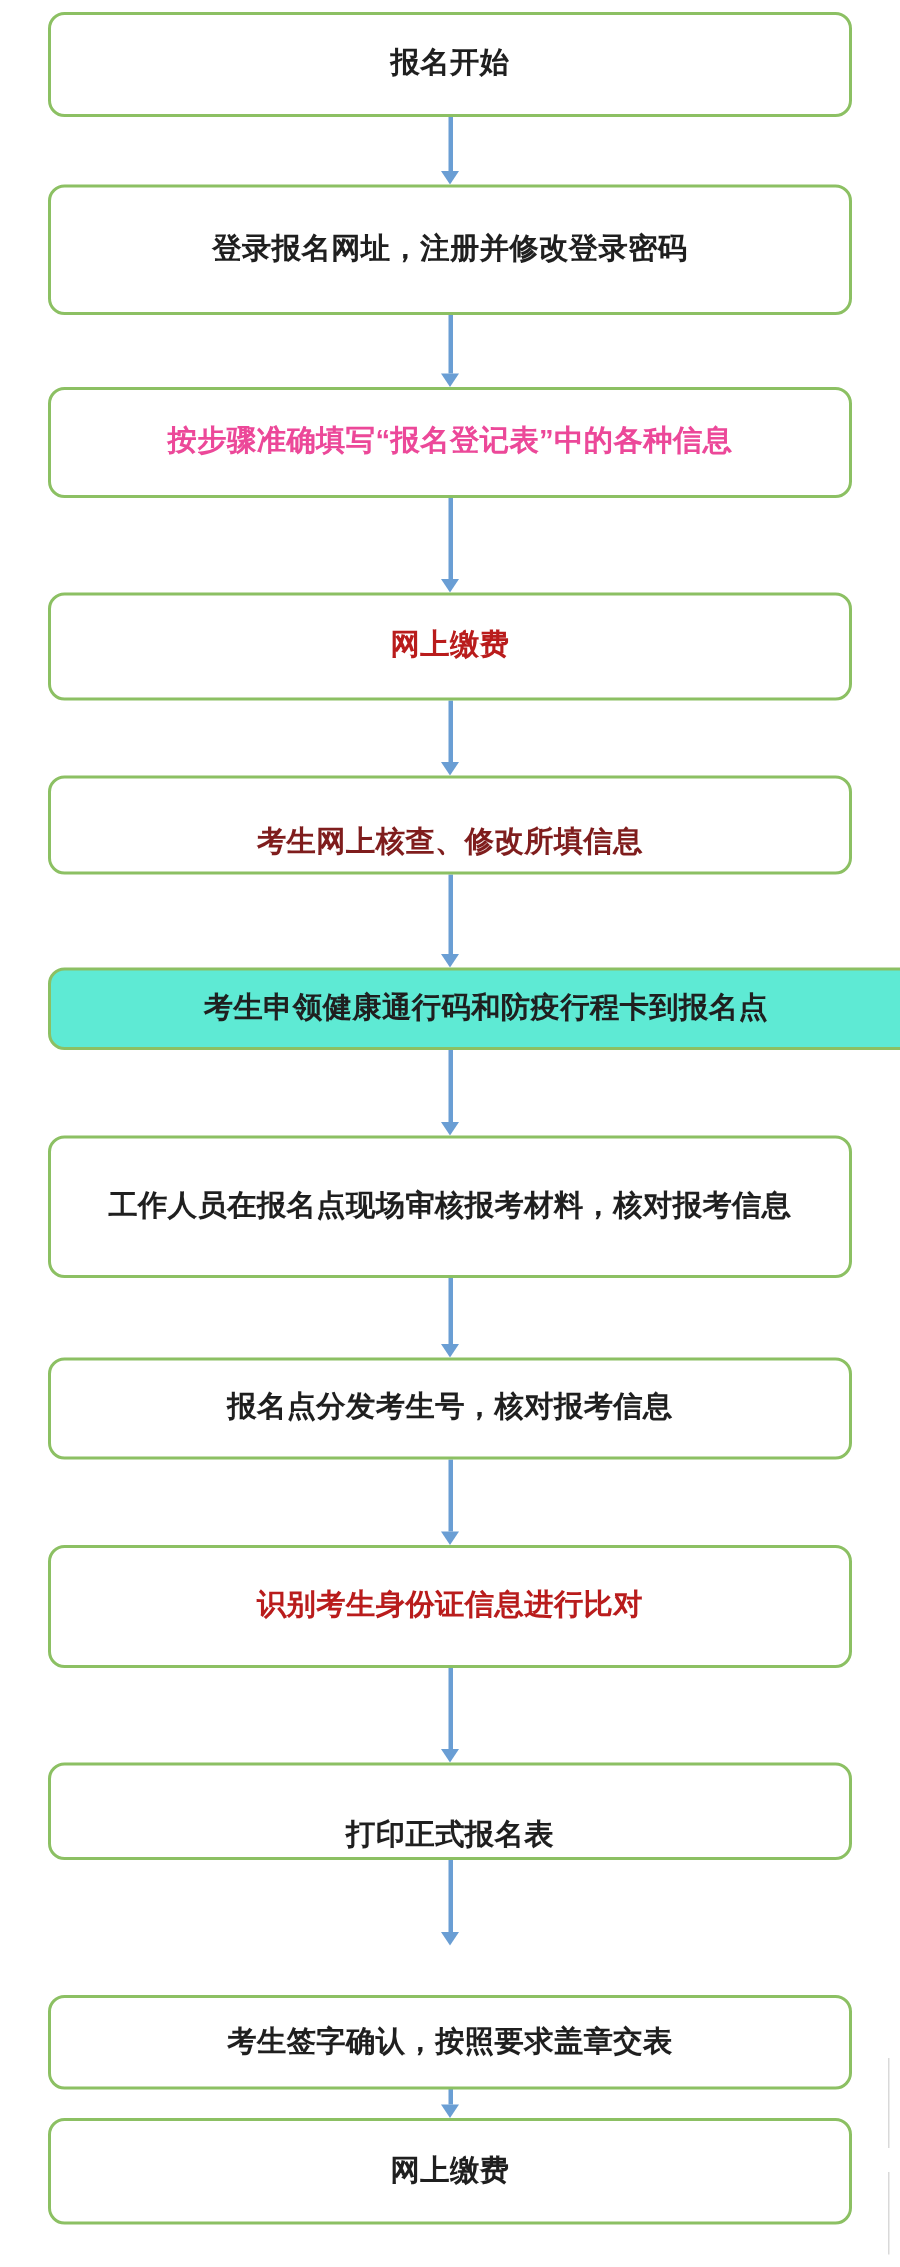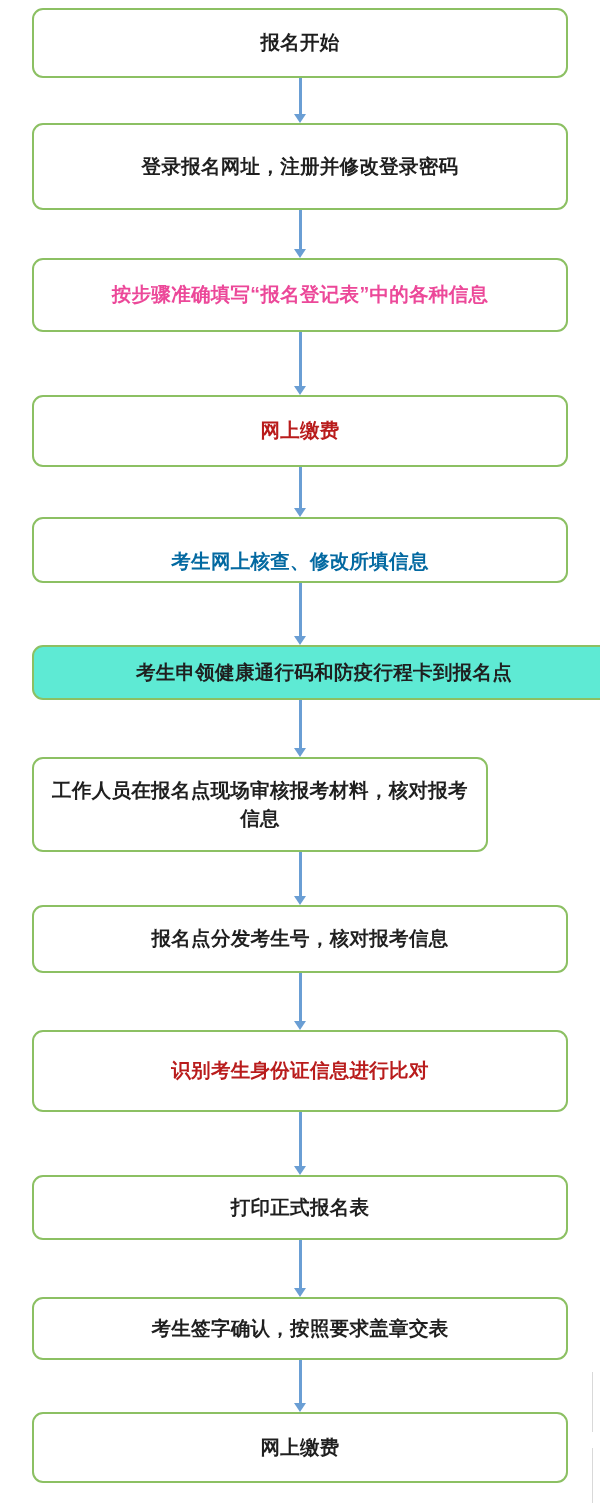--- a/index.html
+++ b/index.html
@@ -124,38 +124,38 @@
     <div class="flow-node" style="left: 32px; top: 123px; width: 536px; height: 87px; border-color: rgb(140, 192, 99); background: rgb(255, 255, 255);">
       <span class="flow-node-label" style="color: rgb(31, 31, 31);">登录报名网址，注册并修改登录密码</span>
     </div>
     <div class="flow-node" style="left: 32px; top: 258px; width: 536px; height: 74px; border-color: rgb(140, 192, 99); background: rgb(255, 255, 255);">
       <span class="flow-node-label" style="color: #ec4899;">按步骤准确填写“报名登记表”中的各种信息</span>
     </div>
     <div class="flow-node" style="left: 32px; top: 395px; width: 536px; height: 72px; border-color: rgb(140, 192, 99); background: rgb(255, 255, 255);">
       <span class="flow-node-label" style="color: #b91c1c;">网上缴费</span>
     </div>
     <div class="flow-node" style="left: 32px; top: 517px; width: 536px; height: 66px; border-color: rgb(140, 192, 99); background: rgb(255, 255, 255);">
-      <span class="flow-node-label" style="color: #0369a1; margin-top: 24px;">考生网上核查、修改所填信息</span>
+      <span class="flow-node-label" style="color: #7f1d1d; margin-top: 24px;">考生网上核查、修改所填信息</span>
     </div>
     <div class="flow-node" style="left: 32px; top: 645px; width: 584px; height: 55px; border-color: rgb(140, 192, 99); background: #5eead4;">
       <span class="flow-node-label" style="color: rgb(31, 31, 31);">考生申领健康通行码和防疫行程卡到报名点</span>
     </div>
-    <div class="flow-node" style="left: 32px; top: 757px; width: 456px; height: 95px; border-color: rgb(140, 192, 99); background: rgb(255, 255, 255);">
+    <div class="flow-node" style="left: 32px; top: 757px; width: 536px; height: 95px; border-color: rgb(140, 192, 99); background: rgb(255, 255, 255);">
       <span class="flow-node-label" style="color: rgb(31, 31, 31);">工作人员在报名点现场审核报考材料，核对报考信息</span>
     </div>
     <div class="flow-node" style="left: 32px; top: 905px; width: 536px; height: 68px; border-color: rgb(140, 192, 99); background: rgb(255, 255, 255);">
       <span class="flow-node-label" style="color: rgb(31, 31, 31);">报名点分发考生号，核对报考信息</span>
     </div>
     <div class="flow-node" style="left: 32px; top: 1030px; width: 536px; height: 82px; border-color: rgb(140, 192, 99); background: rgb(255, 255, 255);">
       <span class="flow-node-label" style="color: #b91c1c;">识别考生身份证信息进行比对</span>
     </div>
-    <div class="flow-node" style="left: 32px; top: 1175px; width: 536px; height: 65px; border-color: rgb(140, 192, 99); background: rgb(255, 255, 255);">
+    <div class="flow-node" style="left: 32px; top: 1175px; width: 536px; height: 65px; border-color: rgb(140, 192, 99); background: rgb(255, 255, 255); align-items: flex-end;">
       <span class="flow-node-label" style="color: rgb(31, 31, 31);">打印正式报名表</span>
     </div>
-    <div class="flow-node" style="left: 32px; top: 1297px; width: 536px; height: 63px; border-color: rgb(140, 192, 99); background: rgb(255, 255, 255);">
+    <div class="flow-node" style="left: 32px; top: 1330px; width: 536px; height: 63px; border-color: rgb(140, 192, 99); background: rgb(255, 255, 255);">
       <span class="flow-node-label" style="color: rgb(31, 31, 31);">考生签字确认，按照要求盖章交表</span>
     </div>
     <div class="flow-node" style="left: 32px; top: 1412px; width: 536px; height: 71px; border-color: rgb(140, 192, 99); background: rgb(255, 255, 255);">
       <span class="flow-node-label" style="color: rgb(31, 31, 31);">网上缴费</span>
     </div>
     <div class="edge-artifact" style="left: 592px; top: 1372px; height: 60px; background: rgb(217, 217, 217);"></div>
     <div class="edge-artifact" style="left: 592px; top: 1448px; height: 55px; background: rgb(217, 217, 217);"></div>
   </div>
 
 </body></html>

